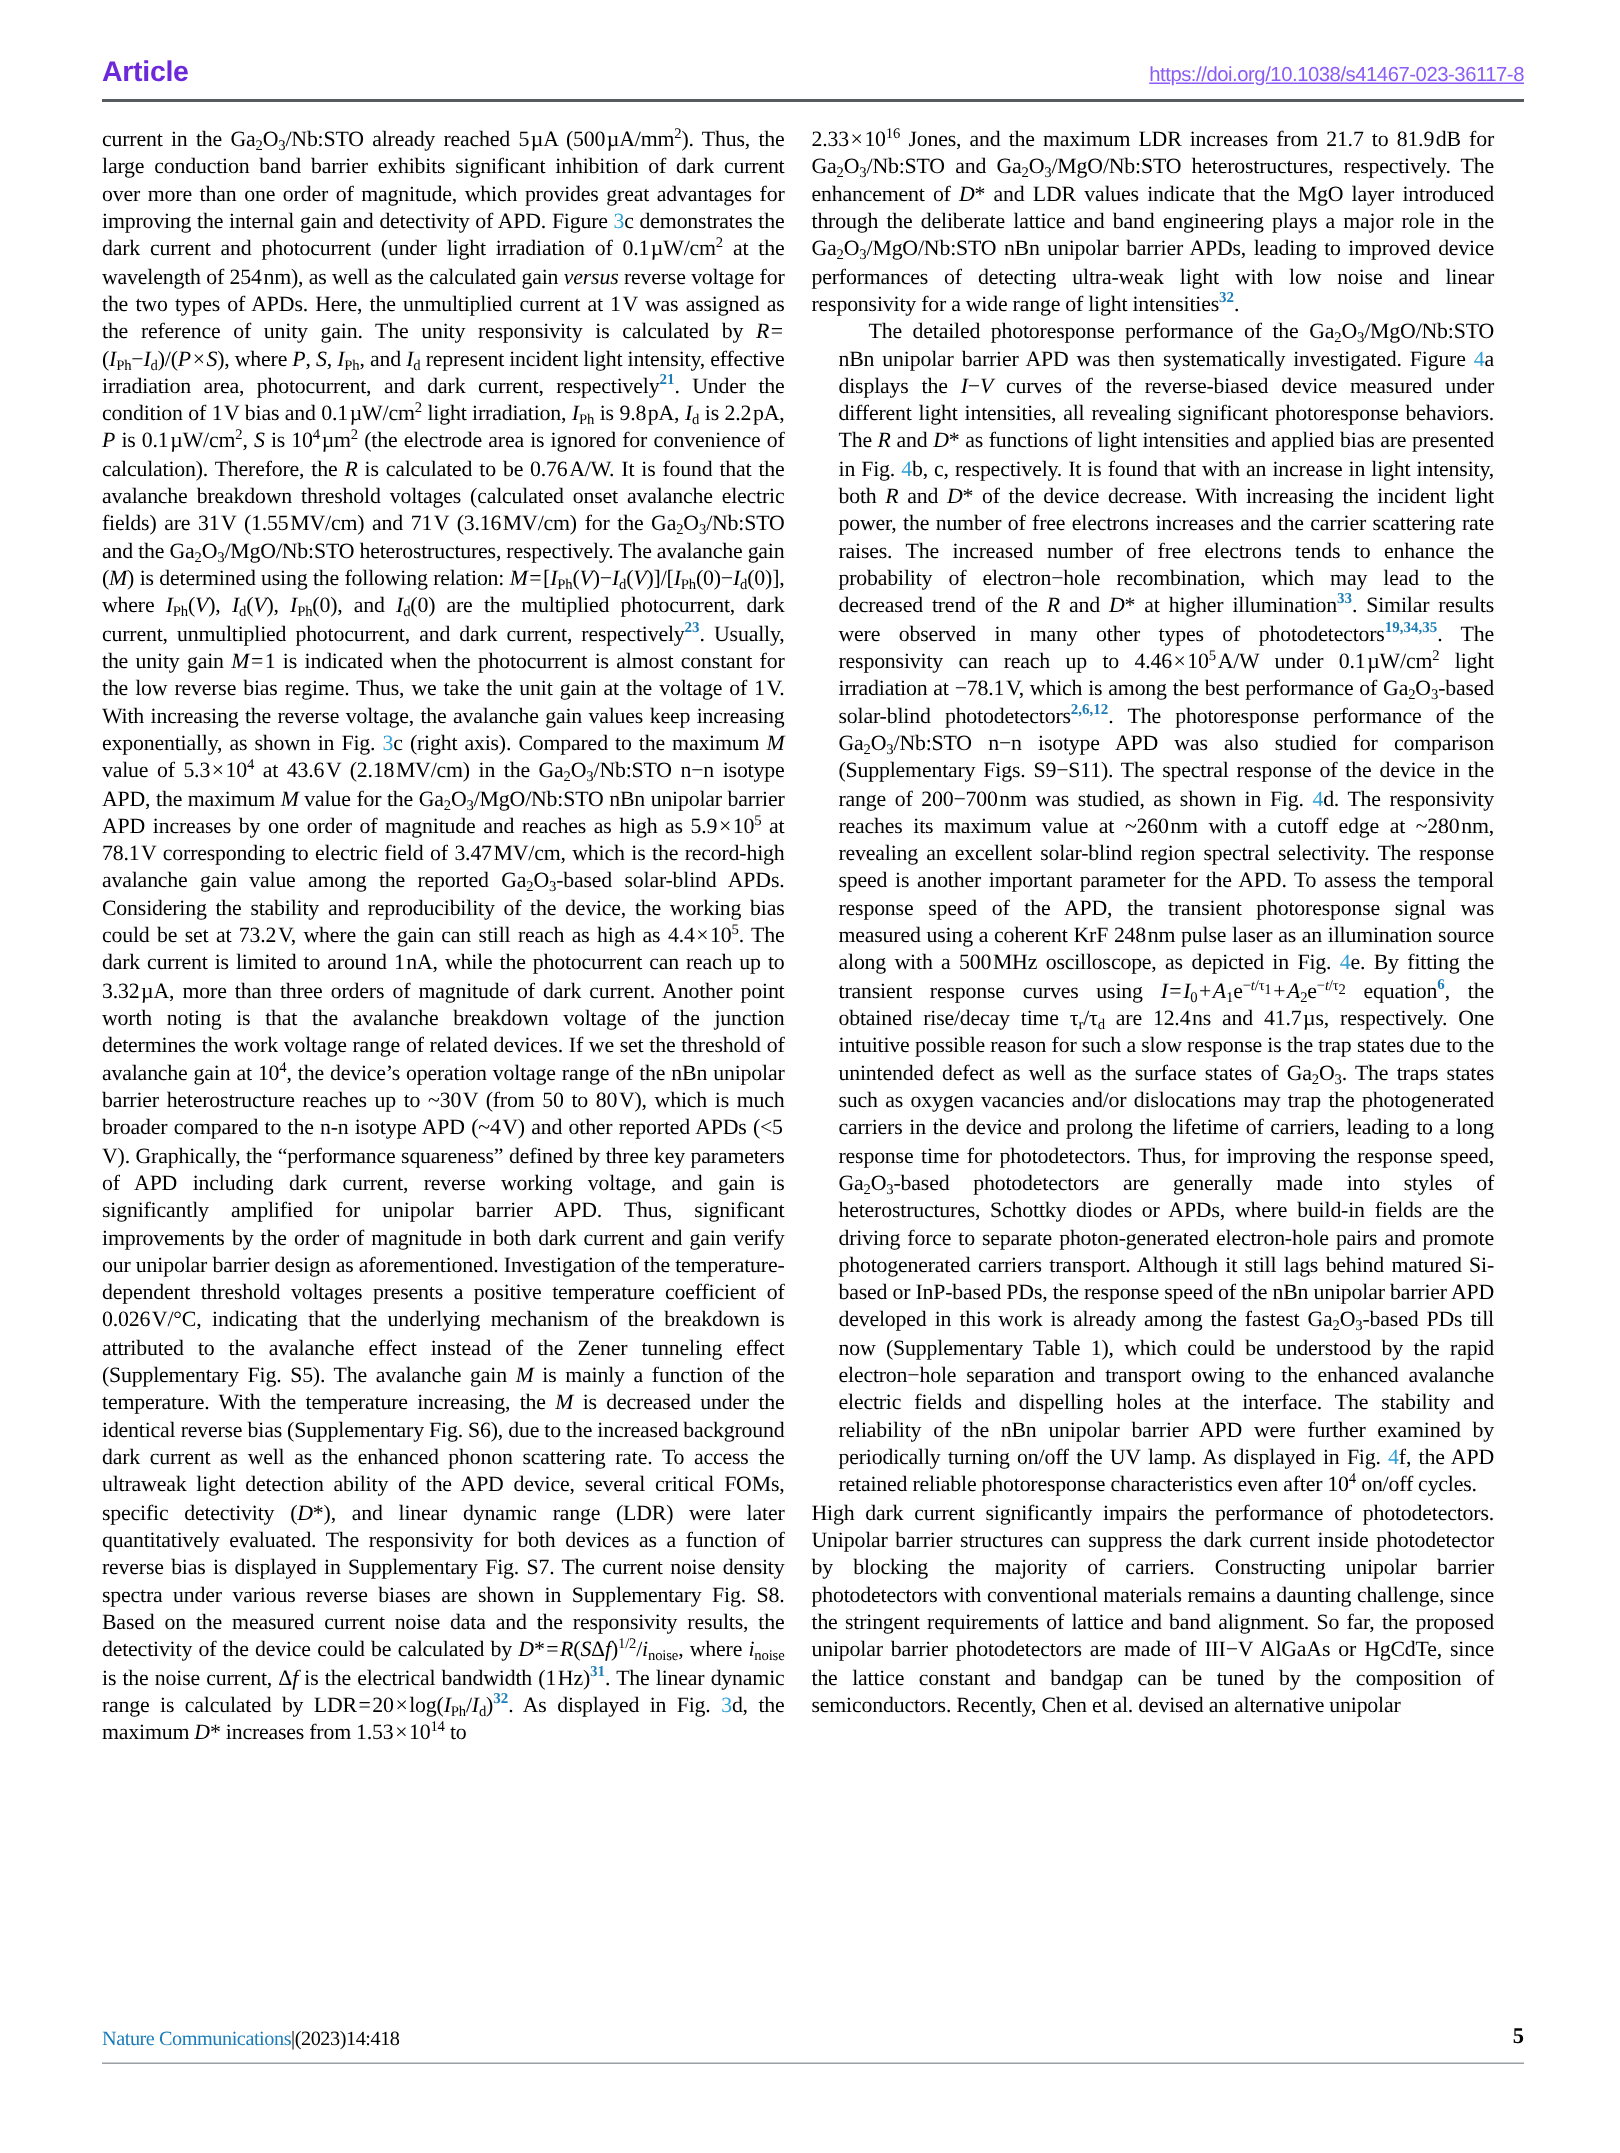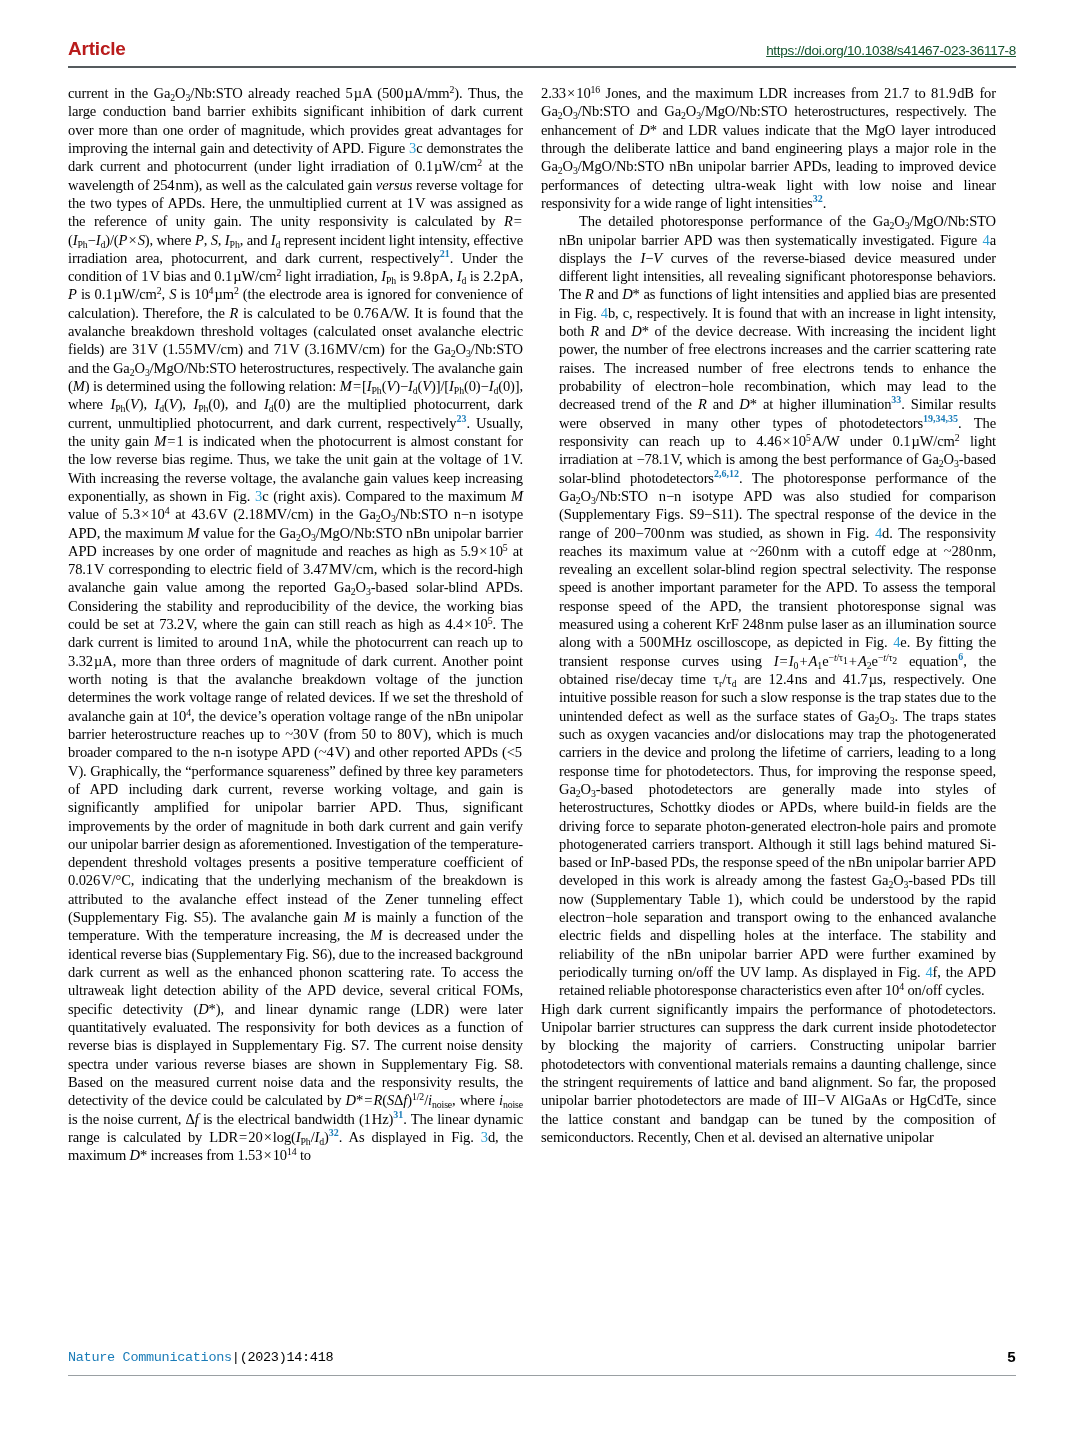--- a/index.html
+++ b/index.html
@@ -32,26 +32,26 @@
     width: 948px;
     display: flex;
     align-items: baseline;
     justify-content: space-between;
   }
   .header-title {
     font-family: "Liberation Sans", "DejaVu Sans", sans-serif;
     font-weight: bold;
     font-size: 19px;
     letter-spacing: -0.2px;
-    color: #b91c1c;
+    color: #6d28d9;
   }
   .header-doi {
     font-family: "Liberation Sans", "DejaVu Sans", sans-serif;
     font-size: 13.5px;
-    color: #14532d;
+    color: #8b5cf6;
     letter-spacing: -0.3px;
   }
   .header-rule {
     position: absolute;
     left: 68px;
     top: 66px;
     width: 948px;
     height: 1.6px;
     background: #555b5e;
   }
@@ -120,23 +120,23 @@
     width: 948px;
     height: 1.2px;
     background: #9aa0a3;
   }
   .footer {
     position: absolute;
     left: 68px;
     top: 1350px;
     width: 948px;
     display: flex;
-    align-items: flex-start;
+    align-items: center;
     justify-content: space-between;
-    font-family: Liberation Mono, monospace;
+    font-family: Liberation Serif, serif;
   }
   .footer-left {
     font-size: 13.5px;
     color: #1a7cb8;
     letter-spacing: -0.3px;
   }
   .footer-left .sep { color: #000; }
   .footer-left .cite { color: #000; }
   .footer-page {
     font-size: 15px;

